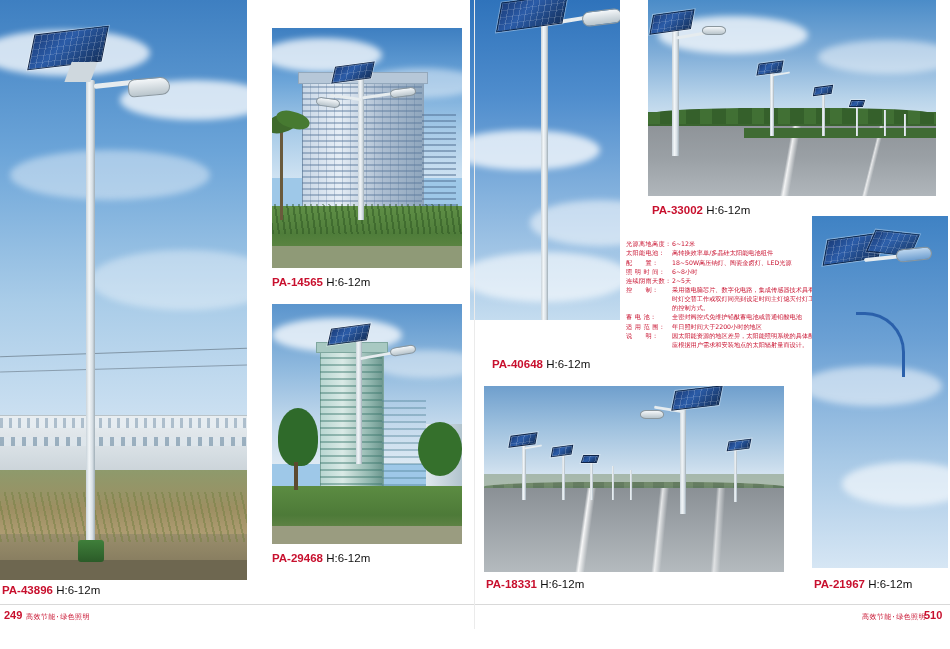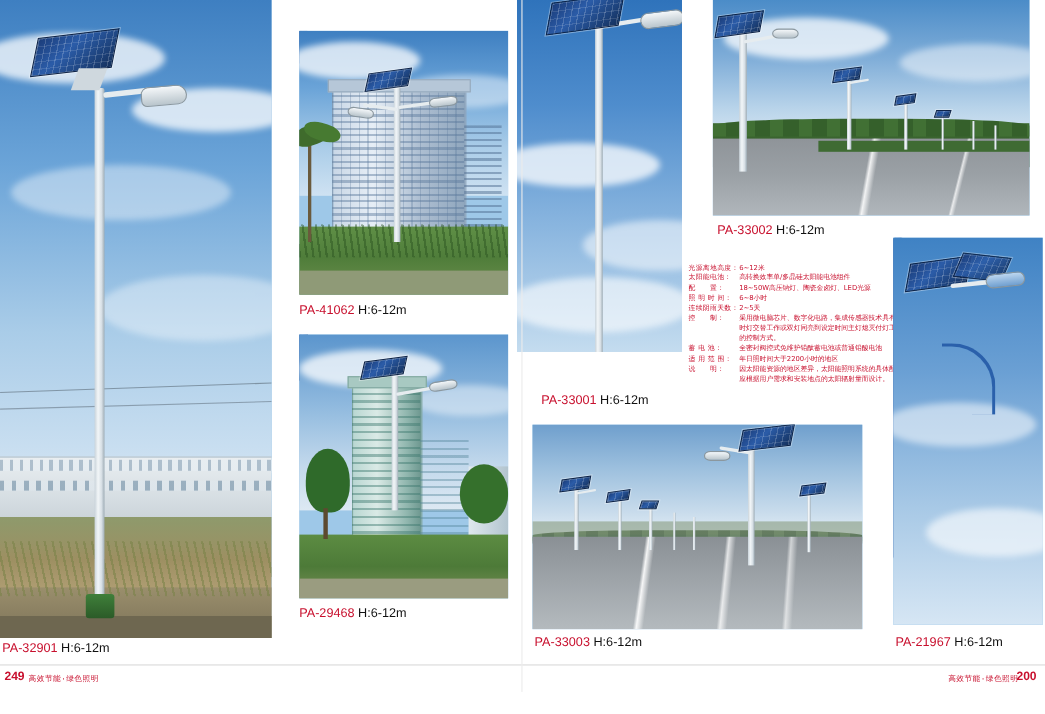--- a/index.html
+++ b/index.html
@@ -29,21 +29,21 @@
   }
   .cap {
     position: absolute;
     font-size: 11.5px;
     color: #111;
     white-space: nowrap;
     font-family: "Liberation Sans", sans-serif;
   }
   .cap .code {
     color: #c8102e;
-    font-weight: normal;
+    font-weight: bold;
   }
 
   
   .sky {
     position: absolute;
     left: 0; right: 0; top: 0;
     background: linear-gradient(to bottom, #3e7fc1 0%, #6ba4d8 35%, #a9cce8 70%, #cfe2f2 100%);
   }
   .sky-pale {
     background: linear-gradient(to bottom, #5b95cd 0%, #8fb9de 40%, #c3d9ec 75%, #dde9f3 100%);
@@ -169,21 +169,21 @@
     <div style="position:absolute; left:0; top:368px; width:247px; height:1px; background:rgba(60,70,80,.4); transform:rotate(-1.6deg);"></div>
 
     <div class="pole" style="left:86px; top:80px; width:9px; height:470px; border-radius:2px;"></div>
     <div style="position:absolute; left:78px; top:540px; width:26px; height:22px; background:linear-gradient(to bottom,#3f7f3a,#2b5b28); border-radius:3px;"></div>
     <div class="arm" style="left:94px; top:84px; width:42px; height:5px; transform:rotate(-6deg); transform-origin:left center;"></div>
     <div class="lamp" style="left:128px; top:78px; width:40px; height:16px; border-radius:10px 14px 12px 8px; transform:rotate(-5deg);"></div>
     <div class="panel" style="left:32px; top:30px; width:70px; height:34px; transform:skewX(-18deg) rotate(-7deg);"></div>
     <div style="position:absolute; left:68px; top:62px; width:26px; height:20px; background:#cfd8de; transform:skewX(-20deg);"></div>
   </div>
   <div class="cap" style="left:2px; top:584px;">
-    <span class="code">PA-32901</span>
+    <span class="code">PA-43896</span>
     <span>H:6-12m</span>
   </div>
 
   <div class="photo" style="left:272px; top:28px; width:190px; height:240px;">
     <div class="sky" style="height:150px;"></div>
     <div class="cloud" style="left:-10px; top:10px; width:120px; height:34px;"></div>
     <div class="cloud" style="left:90px; top:40px; width:120px; height:30px; opacity:.6;"></div>
 
     <div style="position:absolute; left:30px; top:52px; width:120px; height:128px;
                 background:linear-gradient(to right,#c9d7e6 0%, #e6eef6 30%, #aebfd2 65%, #8fa6bd 100%);
@@ -207,21 +207,21 @@
 
     <div class="pole" style="left:86px; top:42px; width:6px; height:150px;"></div>
     <div class="pole-blue" style="left:85px; top:168px; width:8px; height:30px; border-radius:1px;"></div>
     <div class="arm" style="left:58px; top:68px; width:32px; height:3px; transform:rotate(8deg);"></div>
     <div class="arm" style="left:90px; top:66px; width:34px; height:3px; transform:rotate(-8deg);"></div>
     <div class="lamp" style="left:44px; top:70px; width:22px; height:7px; transform:rotate(8deg);"></div>
     <div class="lamp" style="left:118px; top:60px; width:24px; height:7px; transform:rotate(-7deg);"></div>
     <div class="panel" style="left:62px; top:36px; width:36px; height:15px; transform:skewX(-20deg) rotate(-8deg);"></div>
   </div>
   <div class="cap" style="left:272px; top:276px;">
-    <span class="code">PA-41062</span>
+    <span class="code">PA-14565</span>
     <span>H:6-12m</span>
   </div>
 
   <div class="photo" style="left:272px; top:304px; width:190px; height:240px;">
     <div class="sky sky-pale" style="height:160px;"></div>
     <div class="cloud" style="left:0px; top:14px; width:130px; height:34px;"></div>
     <div class="cloud" style="left:100px; top:46px; width:110px; height:28px; opacity:.6;"></div>
 
     <div style="position:absolute; left:48px; top:46px; width:62px; height:140px;
                 background:linear-gradient(to right,#b9d7d2 0%, #daeae6 35%, #8fb5ad 80%, #6d978f 100%);
@@ -257,21 +257,21 @@
     <div class="cloud" style="left:-20px; top:130px; width:150px; height:40px;"></div>
     <div class="cloud" style="left:60px; top:200px; width:140px; height:46px; opacity:.7;"></div>
     <div class="cloud" style="left:-10px; top:252px; width:170px; height:50px; opacity:.8;"></div>
 
     <div class="pole" style="left:71px; top:18px; width:7px; height:302px;"></div>
     <div class="arm" style="left:76px; top:22px; width:46px; height:4px; transform:rotate(-9deg); transform-origin:left center;"></div>
     <div class="lamp" style="left:112px; top:10px; width:38px; height:13px; border-radius:12px; transform:rotate(-7deg);"></div>
     <div class="panel" style="left:30px; top:-2px; width:62px; height:28px; transform:skewX(-18deg) rotate(-8deg);"></div>
   </div>
   <div class="cap" style="left:492px; top:358px;">
-    <span class="code">PA-33001</span>
+    <span class="code">PA-40648</span>
     <span>H:6-12m</span>
   </div>
 
   <div class="photo" style="left:648px; top:0px; width:288px; height:196px;">
     <div class="sky" style="height:132px; background:linear-gradient(to bottom,#4b8cc8 0%, #7fadd8 40%, #b9d4ea 75%, #dce9f4 100%);"></div>
     <div class="cloud" style="left:10px; top:16px; width:150px; height:38px;"></div>
     <div class="cloud" style="left:170px; top:40px; width:140px; height:34px; opacity:.65;"></div>
 
     <div style="position:absolute; left:0; top:112px; width:288px; height:40px; background:linear-gradient(to bottom,#3f6c33,#2f5327);"></div>
     <div style="position:absolute; left:0; top:108px; width:288px; height:16px;
@@ -395,26 +395,26 @@
 
     <div class="pole" style="left:196px; top:8px; width:6px; height:120px;"></div>
     <div class="arm" style="left:170px; top:22px; width:30px; height:3px; transform:rotate(9deg);"></div>
     <div class="lamp" style="left:156px; top:24px; width:22px; height:7px;"></div>
     <div class="panel" style="left:190px; top:2px; width:44px; height:18px; transform:skewX(-18deg) rotate(-7deg);"></div>
 
     <div class="pole" style="left:250px; top:60px; width:3px; height:56px;"></div>
     <div class="panel" style="left:244px; top:54px; width:20px; height:8px; transform:skewX(-18deg) rotate(-7deg);"></div>
   </div>
   <div class="cap" style="left:486px; top:578px;">
-    <span class="code">PA-33003</span>
+    <span class="code">PA-18331</span>
     <span>H:6-12m</span>
   </div>
 
   <div class="footer-line" style="top:604px;"></div>
   <div class="gutter" style="left:474px;"></div>
 
   <div class="pgnum" style="left:4px; top:609px;">249</div>
   <div class="pgtext" style="left:26px; top:612px;">高效节能·绿色照明</div>
 
   <div class="pgtext" style="left:862px; top:612px;">高效节能·绿色照明</div>
-  <div class="pgnum" style="left:924px; top:609px;">200</div>
+  <div class="pgnum" style="left:924px; top:609px;">510</div>
 
 </div>
 
 </body></html>

